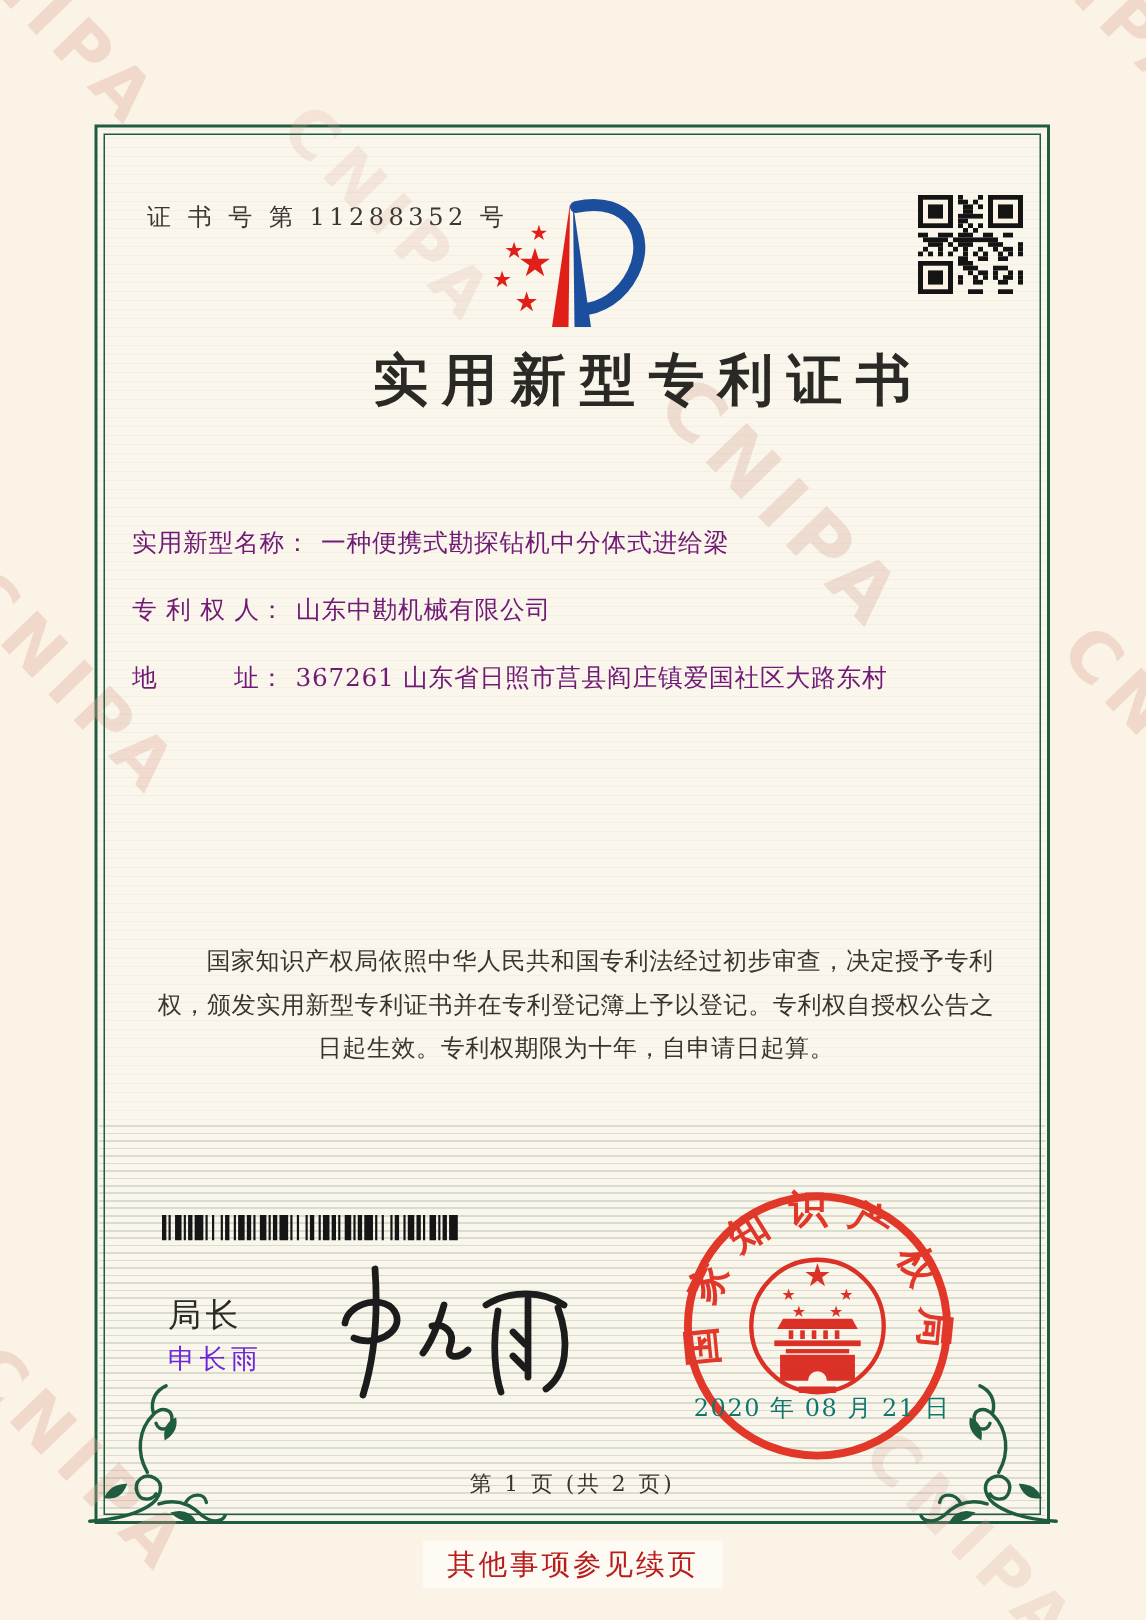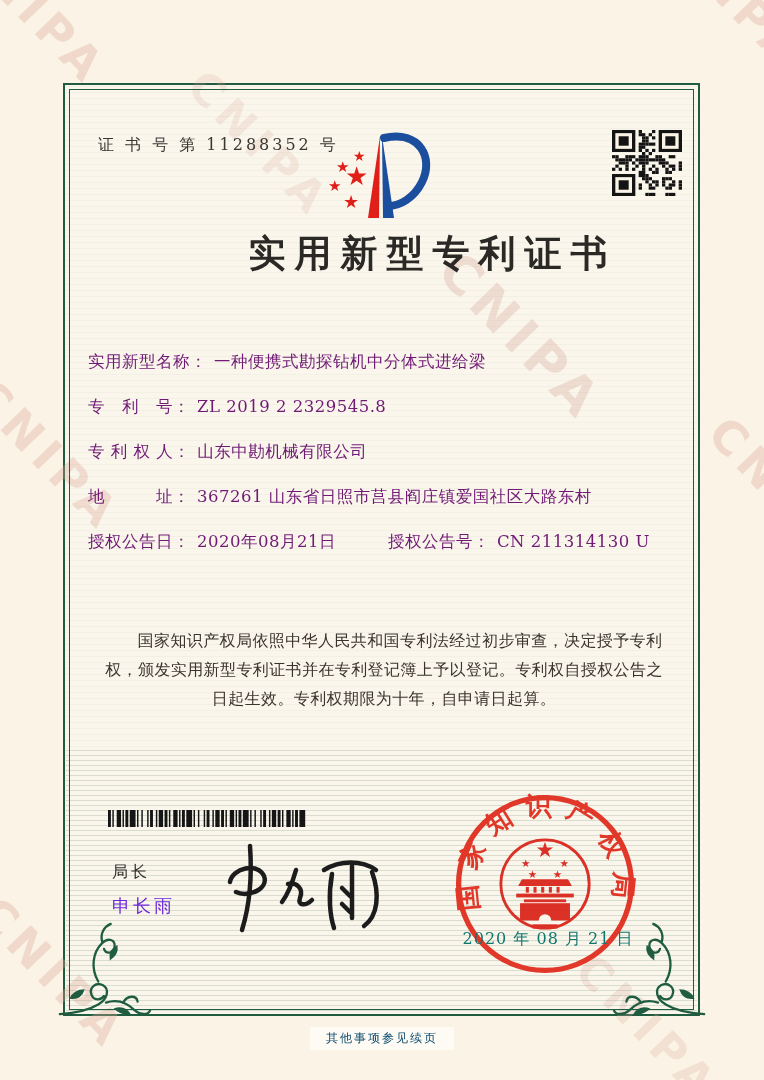--- a/index.html
+++ b/index.html
@@ -79,40 +79,40 @@
   
   .paras{
     position:absolute;left:100px;top:626px;width:568px;
     font-size:16px;line-height:29px;color:#3b342e;
     letter-spacing:0.4px;
   }
   .paras p{margin:0;text-indent:2em;text-align:center;}
 
   
   .barcode{position:absolute;left:108px;top:810px;}
-  .director-title{position:absolute;left:112px;top:862px;font-size:16px;letter-spacing:3px;color:#2c2a27;}
+  .director-title{position:absolute;left:112px;top:862px;font-size:22px;letter-spacing:3px;color:#2c2a27;}
   .director-name{position:absolute;left:112px;top:894px;font-size:18px;letter-spacing:3px;color:#6d28d9;}
   .signature{position:absolute;left:212px;top:840px;}
 
   
   .seal{position:absolute;left:449px;top:788px;opacity:0.93;z-index:4;}
   .seal-date{
     position:absolute;left:458px;top:929px;width:180px;z-index:5;
     text-align:center;font-size:16px;color:#0f766e;letter-spacing:1px;
   }
 
   
   .page-num{
     position:absolute;left:63px;top:980px;width:637px;
     text-align:center;font-size:14.5px;color:#37332e;letter-spacing:2px;
   }
   .cont-note{
     position:absolute;left:50%;top:1027px;transform:translateX(-50%);
     background:#fdfbf4;padding:3px 16px;
-    font-size:12px;color:#0c4a6e;letter-spacing:2px;z-index:3;
+    font-size:19px;color:#b91c1c;letter-spacing:2px;z-index:3;
   }
   .flourish{position:absolute;z-index:3;}
 </style>
 </head>
 <body>
 
 <div class="page">
 
   <span class="wm" style="left:-62px;top:-18px;font-size:46px;">CNIPA</span>
   <span class="wm" style="left:636px;top:-34px;font-size:46px;">CNIPA</span>
@@ -304,31 +304,24 @@
         </g>
     </svg>
 
     <div class="doc-title">实用新型专利证书</div>
 
     <div class="fields">
       <div class="field-row">
         <span class="field-label">实用新型名称：</span><span class="field-value">一种便携式勘探钻机中分体式进给梁</span>
       </div>
       <div class="field-row">
-        <span class="field-label">专　利　号：</span><span class="field-value">ZL 2019 2 2329545.8</span>
-      </div>
-      <div class="field-row">
         <span class="field-label">专 利 权 人：</span><span class="field-value">山东中勘机械有限公司</span>
       </div>
       <div class="field-row">
         <span class="field-label">地　　　址：</span><span class="field-value">367261 山东省日照市莒县阎庄镇爱国社区大路东村</span>
-      </div>
-      <div class="field-row">
-        <span><span class="field-label">授权公告日：</span><span class="field-value">2020年08月21日</span></span>
-        <span class="grant-col2"><span class="field-label">授权公告号：</span><span class="field-value">CN 211314130 U</span></span>
       </div>
     </div>
 
     <div class="paras">
       <p>国家知识产权局依照中华人民共和国专利法经过初步审查，决定授予专利权，颁发实用新型专利证书并在专利登记簿上予以登记。专利权自授权公告之日起生效。专利权期限为十年，自申请日起算。</p>
     </div>
 
     <svg class="barcode" width="198" height="17">
       <g id="bc-g">
           <rect x="0" y="0" width="2.9" height="17" fill="#151515"></rect>
@@ -416,15 +409,16 @@
           <rect x="112" y="103" width="3.2" height="6"></rect>
         <rect x="70" y="110" width="60" height="4"></rect>
         <rect x="78" y="116" width="44" height="3"></rect>
         <rect x="74" y="120" width="52" height="18"></rect>
         <circle cx="100" cy="138" r="6.5" fill="#faf4e9"></circle>
         <rect x="87" y="142" width="26" height="4.5"></rect>
       </g>
     </svg>
     <div class="seal-date">2020 年 08 月 21 日</div>
 
+    <div class="page-num">第 1 页 (共 2 页)</div>
     <div class="cont-note">其他事项参见续页</div>
   </div>
 </div>
 
 </body></html>

